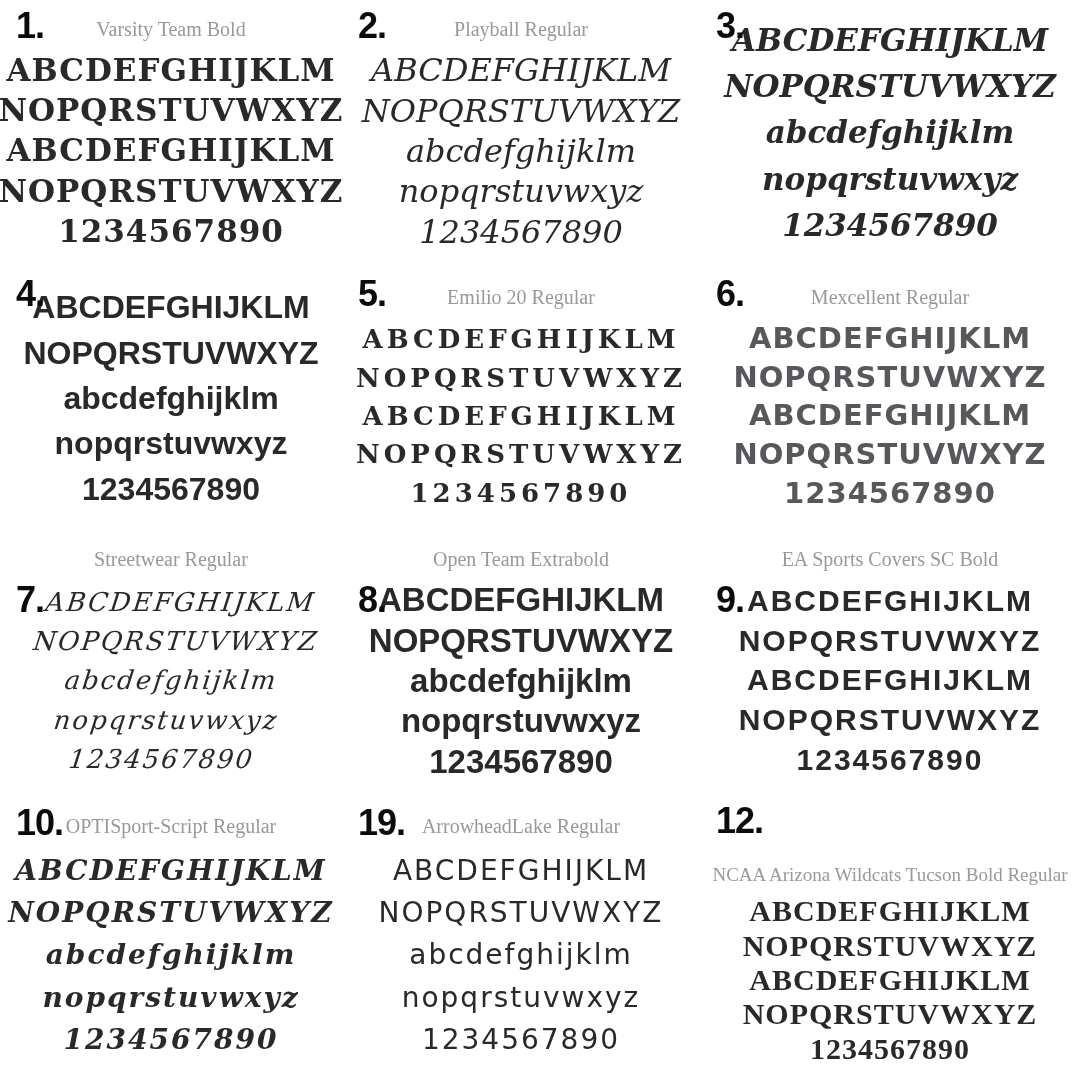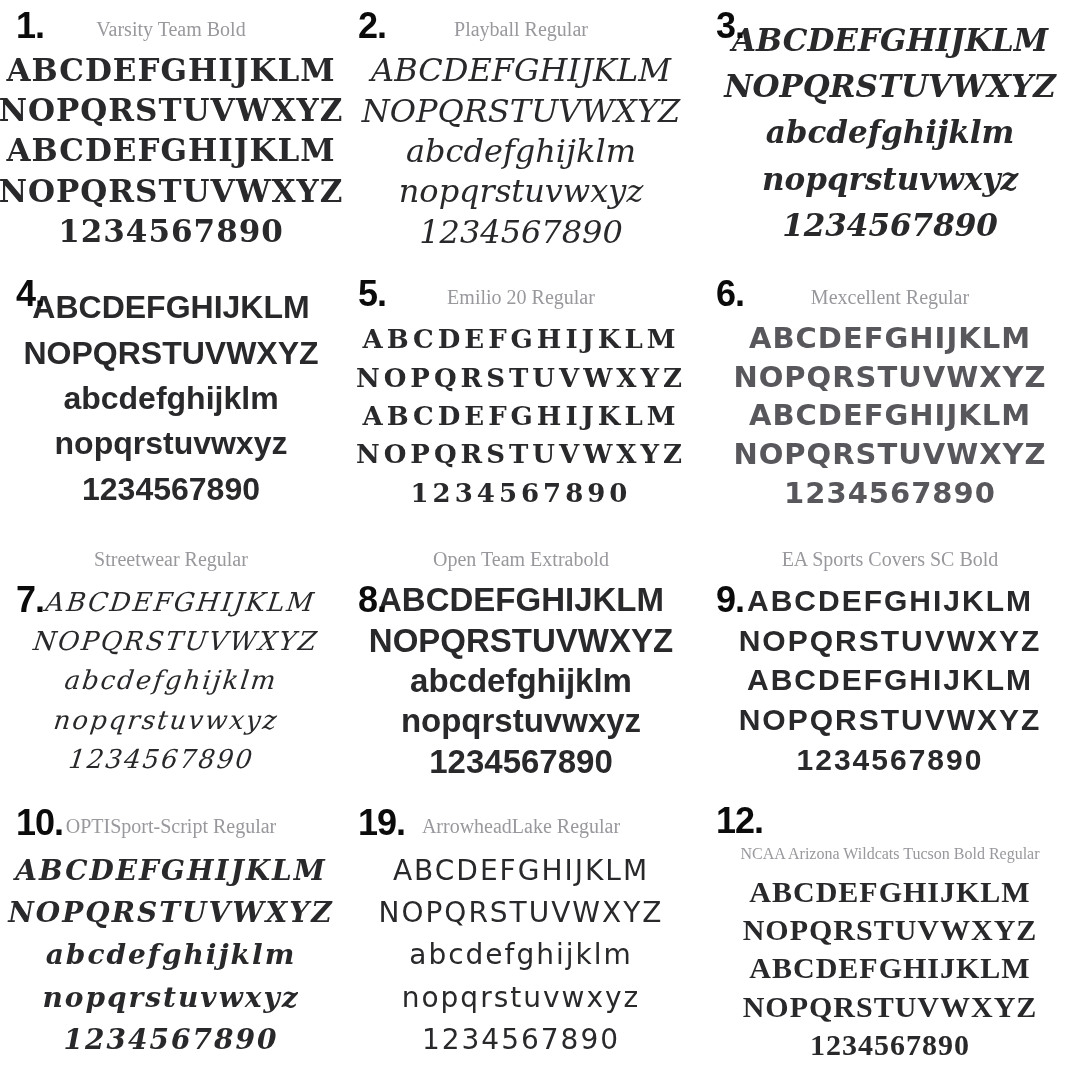--- a/index.html
+++ b/index.html
@@ -6,21 +6,21 @@
   body{width:1080px;height:1080px;overflow:hidden;font-family:"Liberation Sans",sans-serif;-webkit-font-smoothing:antialiased;}
   .grid{display:grid;width:1080px;height:1080px;grid-template-columns:342px 358px 380px;grid-template-rows:268px 262px 267px 283px;}
   .cell{position:relative;display:flex;flex-direction:column;padding:4px 6px;box-sizing:border-box;}
   .num{position:absolute;left:16px;top:8px;font-weight:800;font-size:36px;line-height:1;color:#0b0b0b;letter-spacing:-1px;font-family:"Liberation Sans",sans-serif;}
   .label{margin:14px 0 0;text-align:center;font-size:20px;line-height:1.1;font-weight:400;color:#98989d;font-family:Liberation Serif, serif;}
   .sample{flex:1;display:flex;flex-direction:column;justify-content:space-evenly;align-items:center;text-align:center;color:#29292c;padding:6px 0 8px;}
   .ln{white-space:nowrap;line-height:1;}
 
   
   .cell--numlow .num{top:52px;}
-  .cell--numabove .label{margin-top:44px;font-size:16px;}
+  .cell--numabove .label{margin-top:64px;font-size:19px;}
   .cell--numabove .num{top:6px;}
 
   
   .f-varsity   {font-family:"DejaVu Serif",serif;font-weight:700;font-size:31px;letter-spacing:1px;}
   .f-playball  {font-family:"DejaVu Serif",serif;font-style:italic;font-weight:400;font-size:32px;}
   .f-blenda    {font-family:"DejaVu Serif",serif;font-style:italic;font-weight:700;font-size:31px;}
   .f-spartan   {font-family:"Liberation Sans",sans-serif;font-weight:800;font-size:32px;}
   .f-emilio    {font-family:"DejaVu Serif",serif;font-weight:700;font-size:26px;letter-spacing:4px;}
   .f-mexcellent{font-family:"DejaVu Sans",sans-serif;font-weight:700;font-size:29px;letter-spacing:1px;color:#58585c;}
   .f-streetwear{font-family:"DejaVu Serif",serif;font-style:italic;font-weight:400;font-size:26px;letter-spacing:2px;transform:skewX(-7deg);}

